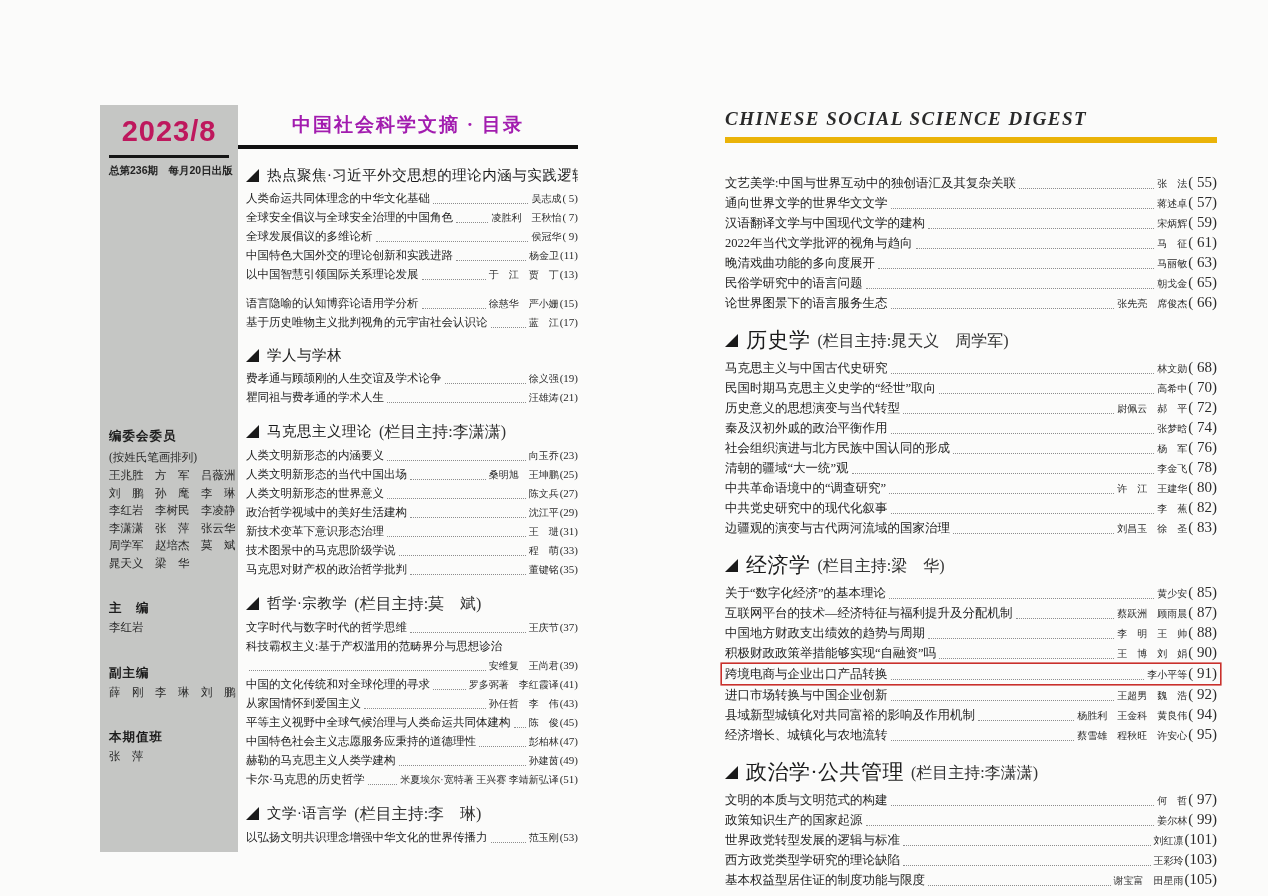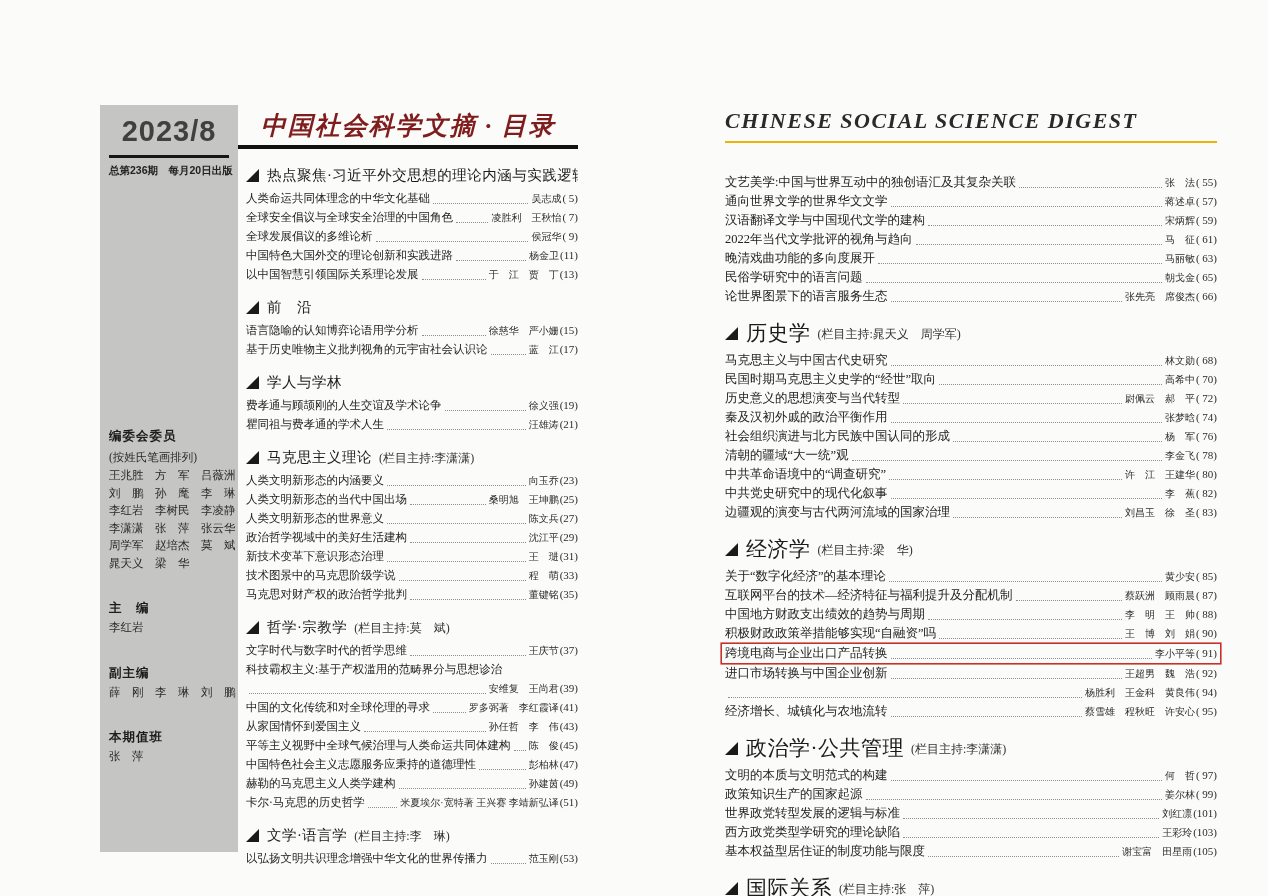--- a/index.html
+++ b/index.html
@@ -12,77 +12,77 @@
     --sidebar-bg:#c5c6c4;
   }
   
   .sidebar{
     position:absolute;left:100px;top:105px;width:138px;height:747px;
     background:var(--sidebar-bg);
     box-sizing:border-box;padding:8px 9px 0 9px;
   }
   .issue-no{
     font-family:"Liberation Sans","DejaVu Sans",sans-serif;
-    font-size:29px;font-weight:bold;color:#404040;text-align:center;letter-spacing:1px;
+    font-size:29px;font-weight:bold;color:#be185d;text-align:center;letter-spacing:1px;
     padding-top:2px;
   }
   .issue-rule{border-top:3px solid #151515;margin:7px 0 6px 0;}
   .pub-info{
     font-family:"Liberation Sans","DejaVu Sans",sans-serif;
     font-size:10.5px;font-weight:bold;color:#222;white-space:nowrap;
   }
   .roles{margin-top:248px;}
   .role-block{margin-bottom:24px;}
   .role-block.rb-gap-lg{margin-top:26px;}
   .role-label{
     font-family:"Liberation Sans","DejaVu Sans",sans-serif;
     font-size:12.5px;font-weight:bold;color:#1c1c1c;line-height:21px;letter-spacing:1px;
   }
   .role-note{font-size:11.5px;line-height:20px;color:#2a2a2a;}
   .role-line{font-size:11.5px;line-height:17.5px;color:#2a2a2a;white-space:nowrap;}
   .masthead{
     position:absolute;left:238px;top:105px;width:340px;height:40px;
     border-bottom:4px solid #111;
     display:flex;align-items:center;justify-content:center;
-    font-size:25px;font-weight:bold;color:#7f1d1d;letter-spacing:2px;white-space:nowrap;font-style:italic;
+    font-size:19px;font-weight:bold;color:#a21caf;letter-spacing:2px;white-space:nowrap;
   }
   .left-content{position:absolute;left:246px;top:152px;width:332px;overflow:hidden;}
   
   .right-page{position:absolute;left:725px;top:108px;width:492px;}
   .right-header{
-    font-size:22px;font-weight:bold;font-style:italic;color:#2a2a2a;
-    letter-spacing:1.5px;padding-bottom:7px;border-bottom:2px solid #eab308;white-space:nowrap;
+    font-size:19px;font-weight:bold;font-style:italic;color:#2a2a2a;
+    letter-spacing:1.5px;padding-bottom:7px;border-bottom:6px solid #eab308;white-space:nowrap;
   }
   .right-content{margin-top:30px;}
   
   .toc-section{margin-top:10px;}
   .toc-section:first-child{margin-top:0;}
   .sec-head{display:flex;align-items:center;margin:14px 0 4px 0;}
   .right-content .sec-head{margin:13px 0 4px 0;}
   .tri{
     width:0;height:0;border-left:13px solid transparent;border-bottom:13px solid #1a1a1a;
     margin-right:8px;flex:0 0 auto;
   }
   .sec-title{font-size:14.5px;color:#1a1a1a;letter-spacing:0.5px;white-space:nowrap;}
   .right-content .sec-title{font-size:21px;}
-  .sec-host{font-size:12px;color:#333;margin-left:7px;white-space:nowrap;transform:translateY(1px);}
+  .sec-host{font-size:16px;color:#333;margin-left:7px;white-space:nowrap;transform:translateY(1px);}
   .entry{
     display:flex;align-items:baseline;
     font-size:11.5px;line-height:19px;color:#232323;white-space:nowrap;
   }
   .right-content .entry{font-size:12.5px;line-height:19px;}
   .e-title{flex:0 0 auto;text-align:right;}
   .leader{
     flex:1 1 auto;min-width:4px;align-self:flex-end;
     border-bottom:1.5px dotted #8d8d8d;margin:0 3px 4px 3px;
   }
   .e-authors{flex:0 0 auto;font-size:10px;color:#2b2b2b;}
   .right-content .e-authors{font-size:10px;}
   .e-page{flex:0 0 auto;font-size:11px;color:#2b2b2b;margin-left:1px;}
-  .right-content .e-page{font-size:11px;}
+  .right-content .e-page{font-size:15px;}
   .entry.hl{
     box-shadow:0 0 0 1.6px var(--hl-color);
     padding:0 3px;margin:1px -3px 1px -3px;
   }
 </style>
 </head>
 <body style="--hl-color: #c9302c; --sidebar-bg: #c5c6c4;">
 
 <div class="sidebar">
   <div class="issue-no">2023/8</div>
@@ -147,24 +147,20 @@
         <span class="e-page">(11)</span>
       </div>
       <div class="entry">
         <span class="e-title">以中国智慧引领国际关系理论发展</span>
         <span class="leader"></span>
         <span class="e-authors">于　江　贾　丁</span>
         <span class="e-page">(13)</span>
       </div>
     </div>
     <div class="toc-section">
-      <div class="sec-head">
-        <span class="tri"></span>
-        <span class="sec-title">前　沿</span>
-      </div>
       <div class="entry">
         <span class="e-title">语言隐喻的认知博弈论语用学分析</span>
         <span class="leader"></span>
         <span class="e-authors">徐慈华　严小姗</span>
         <span class="e-page">(15)</span>
       </div>
       <div class="entry">
         <span class="e-title">基于历史唯物主义批判视角的元宇宙社会认识论</span>
         <span class="leader"></span>
         <span class="e-authors">蓝　江</span>
@@ -454,20 +450,21 @@
           <span class="e-authors">李小平等</span>
           <span class="e-page">( 91)</span>
         </div>
         <div class="entry">
           <span class="e-title">进口市场转换与中国企业创新</span>
           <span class="leader"></span>
           <span class="e-authors">王超男　魏　浩</span>
           <span class="e-page">( 92)</span>
         </div>
         <div class="entry">
+          <span class="e-title">县域新型城镇化对共同富裕的影响及作用机制</span>
           <span class="leader"></span>
           <span class="e-authors">杨胜利　王金科　黄良伟</span>
           <span class="e-page">( 94)</span>
         </div>
         <div class="entry">
           <span class="e-title">经济增长、城镇化与农地流转</span>
           <span class="leader"></span>
           <span class="e-authors">蔡雪雄　程秋旺　许安心</span>
           <span class="e-page">( 95)</span>
         </div>

